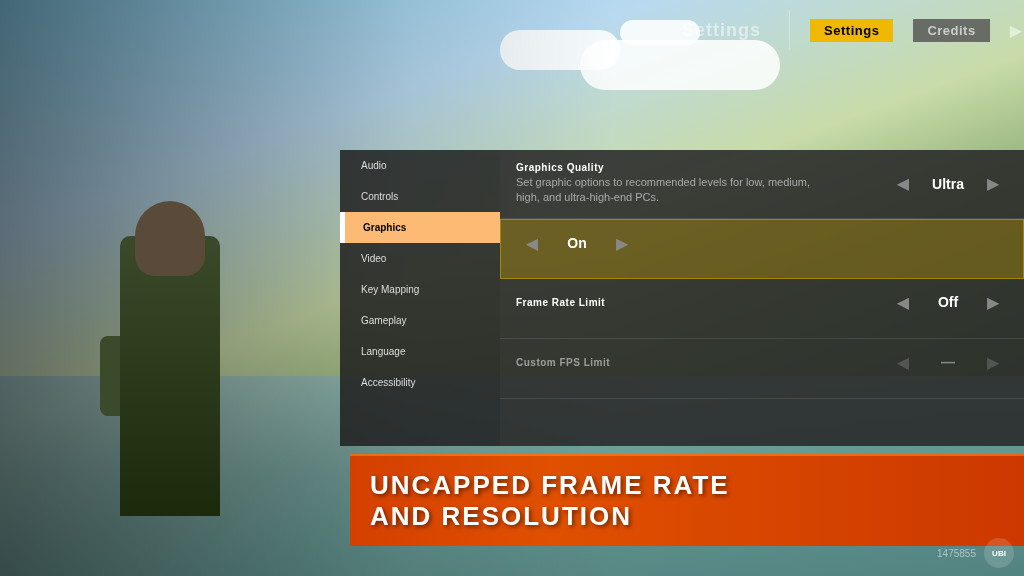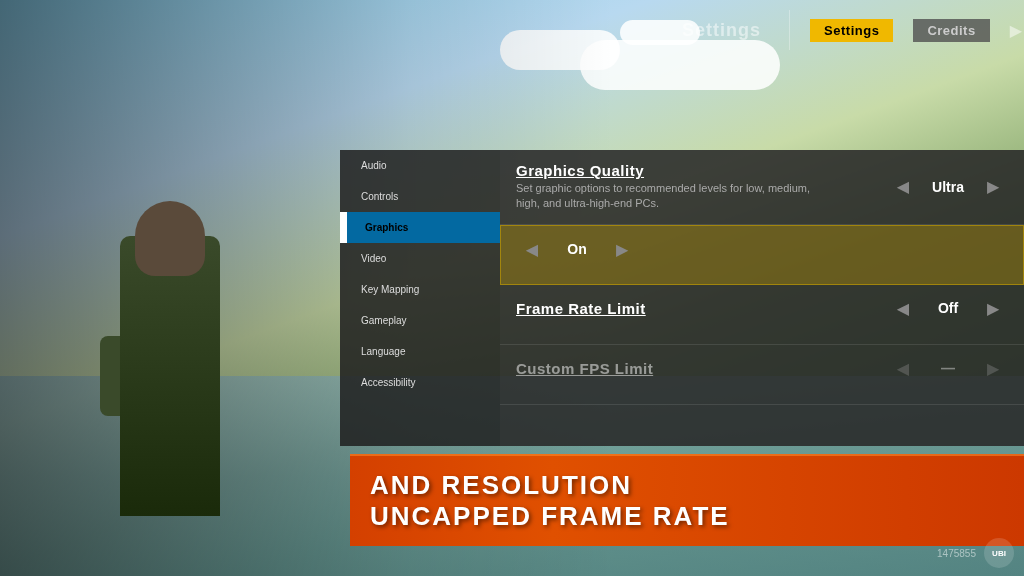--- a/index.html
+++ b/index.html
@@ -154,24 +154,24 @@
     }
     .nav-item {
       padding: 10px 18px;
       color: #ddd;
       font-size: 10px;
       cursor: pointer;
       border-left: 3px solid transparent;
       transition: background 0.1s;
     }
     .nav-item.active {
-      background: #0369a1;
+      background: #fdba74;
       color: #000;
       font-weight: bold;
-      border-left: 7px solid #ffffff;
+      border-left: 5px solid #ffffff;
     }
 
     
     .content-area {
       flex: 1;
       background: rgba(40,40,40,0.88);
       display: flex;
       flex-direction: column;
       overflow: hidden;
     }
@@ -186,24 +186,23 @@
       background: rgba(200,160,0,0.35);
       border: 1px solid rgba(200,160,0,0.6);
     }
     .setting-header {
       display: flex;
       justify-content: space-between;
       align-items: center;
     }
     .setting-title {
       color: #fff;
-      font-size: 15px;
+      font-size: 10px;
       font-weight: bold;
       letter-spacing: 0.5px;
-      text-decoration: underline;
     }
     .setting-title.muted {
       color: rgba(255,255,255,0.5);
     }
     .setting-desc {
       color: #aaa;
       font-size: 11px;
       margin-top: 2px;
       max-width: 320px;
       line-height: 1.4;
@@ -374,20 +373,20 @@
           <button class="arrow-btn" style="color:rgba(136,136,136,0.4)">◀</button>
           <span class="setting-value muted">—</span>
           <button class="arrow-btn" style="color:rgba(136,136,136,0.4)">▶</button>
         </div>
       </div>
     </div>
   </div>
 </div>
 
 <div class="bottom-banner">
+  <div class="banner-text">UNCAPPED FRAME RATE</div>
   <div class="banner-text">AND RESOLUTION</div>
-  <div class="banner-text">UNCAPPED FRAME RATE</div>
 </div>
 
 <div class="bottom-right">
   <span class="version-text">1475855</span>
   <div class="ubisoft-logo">UBI</div>
 </div>
 
 </body></html>

